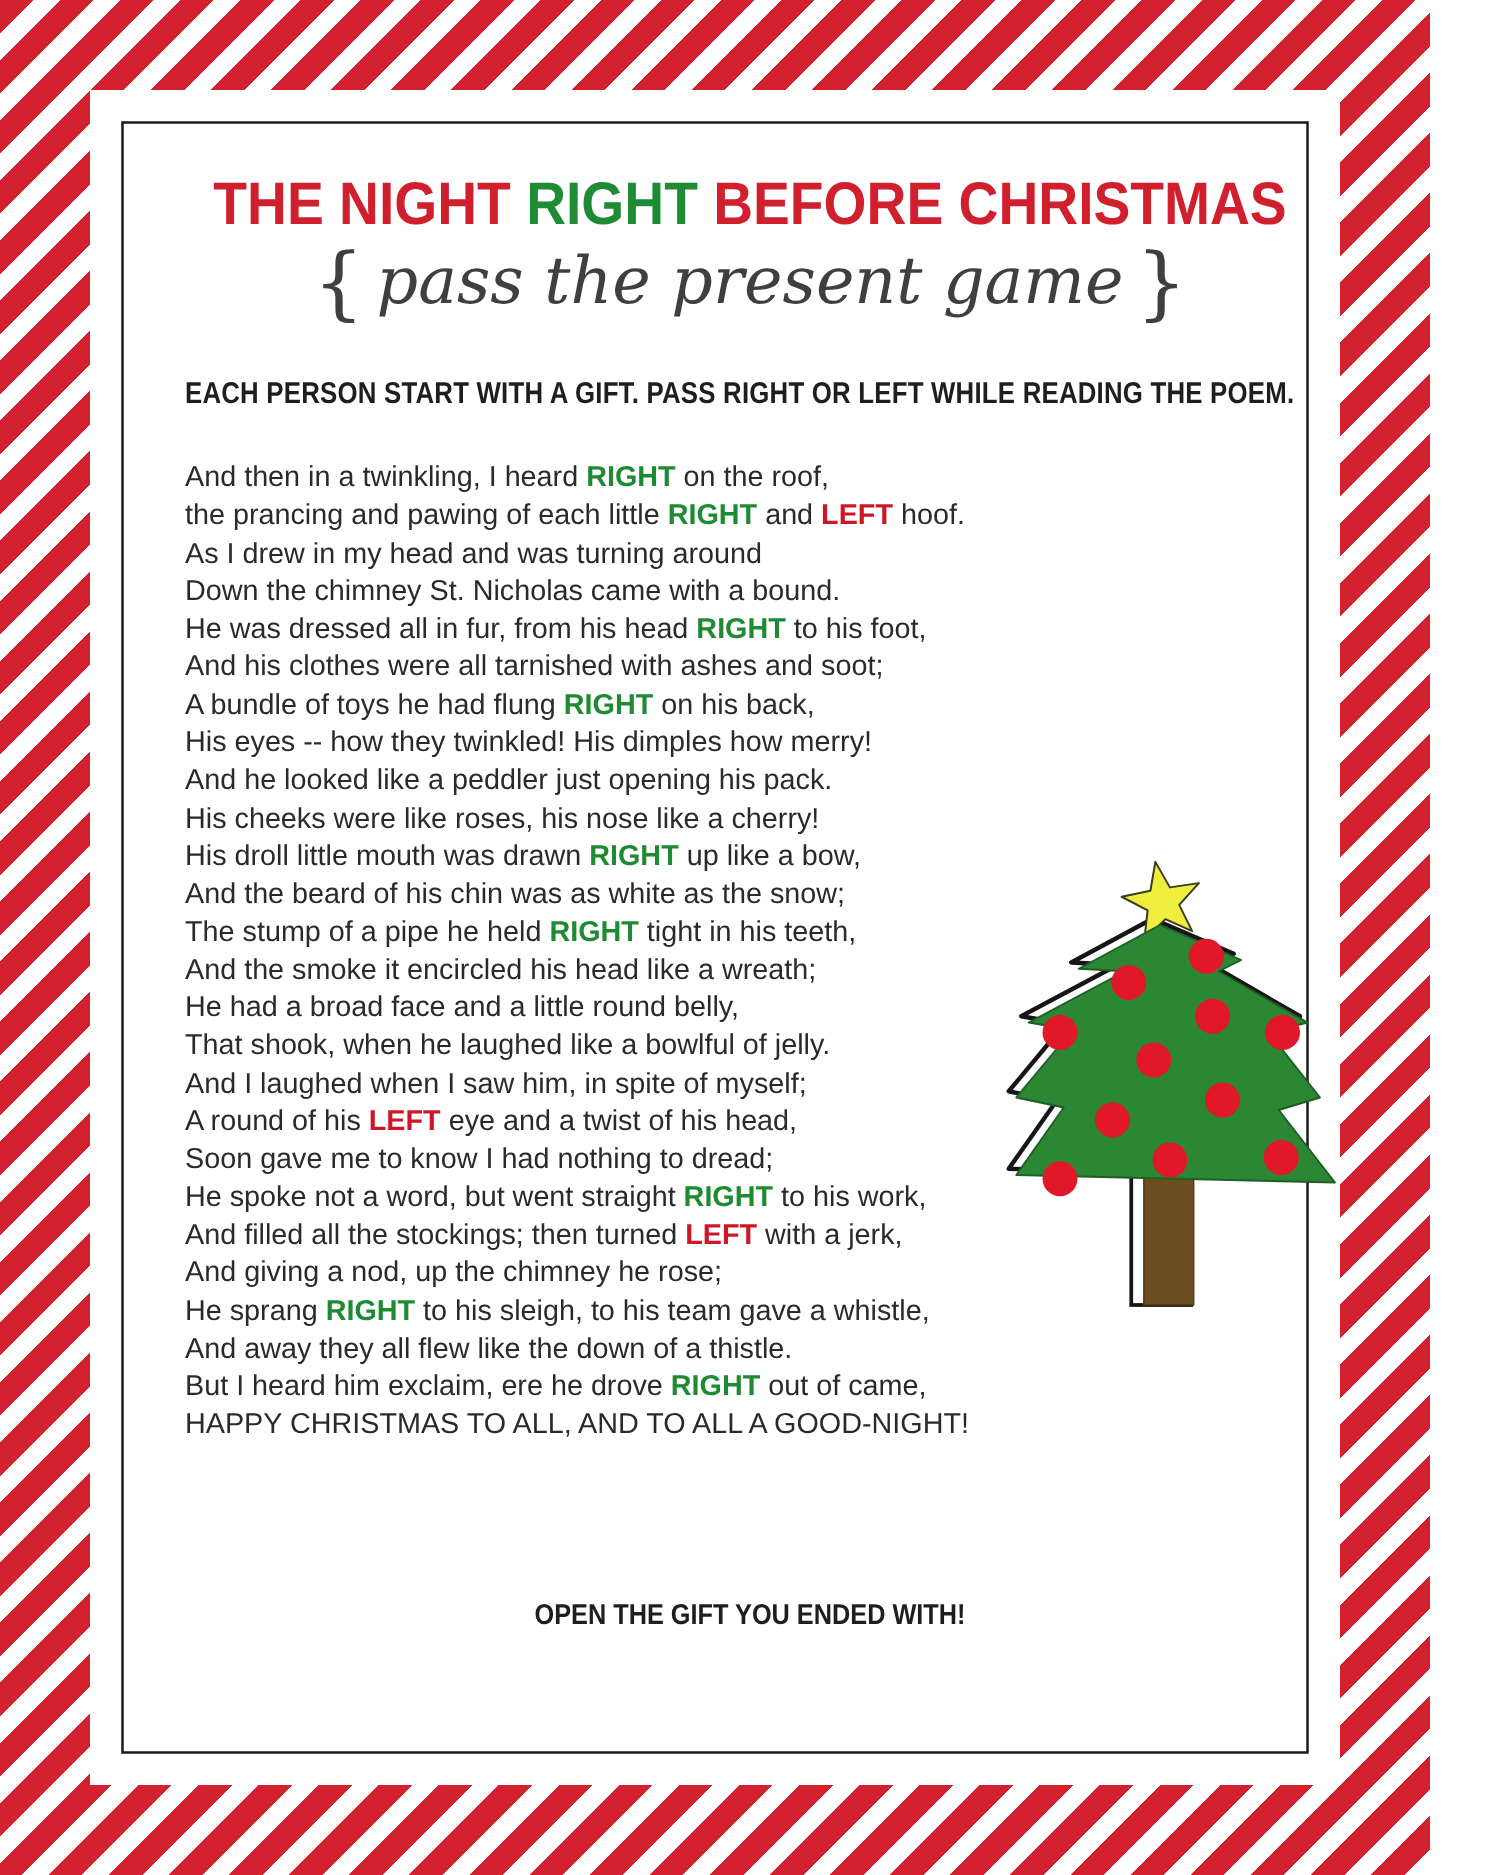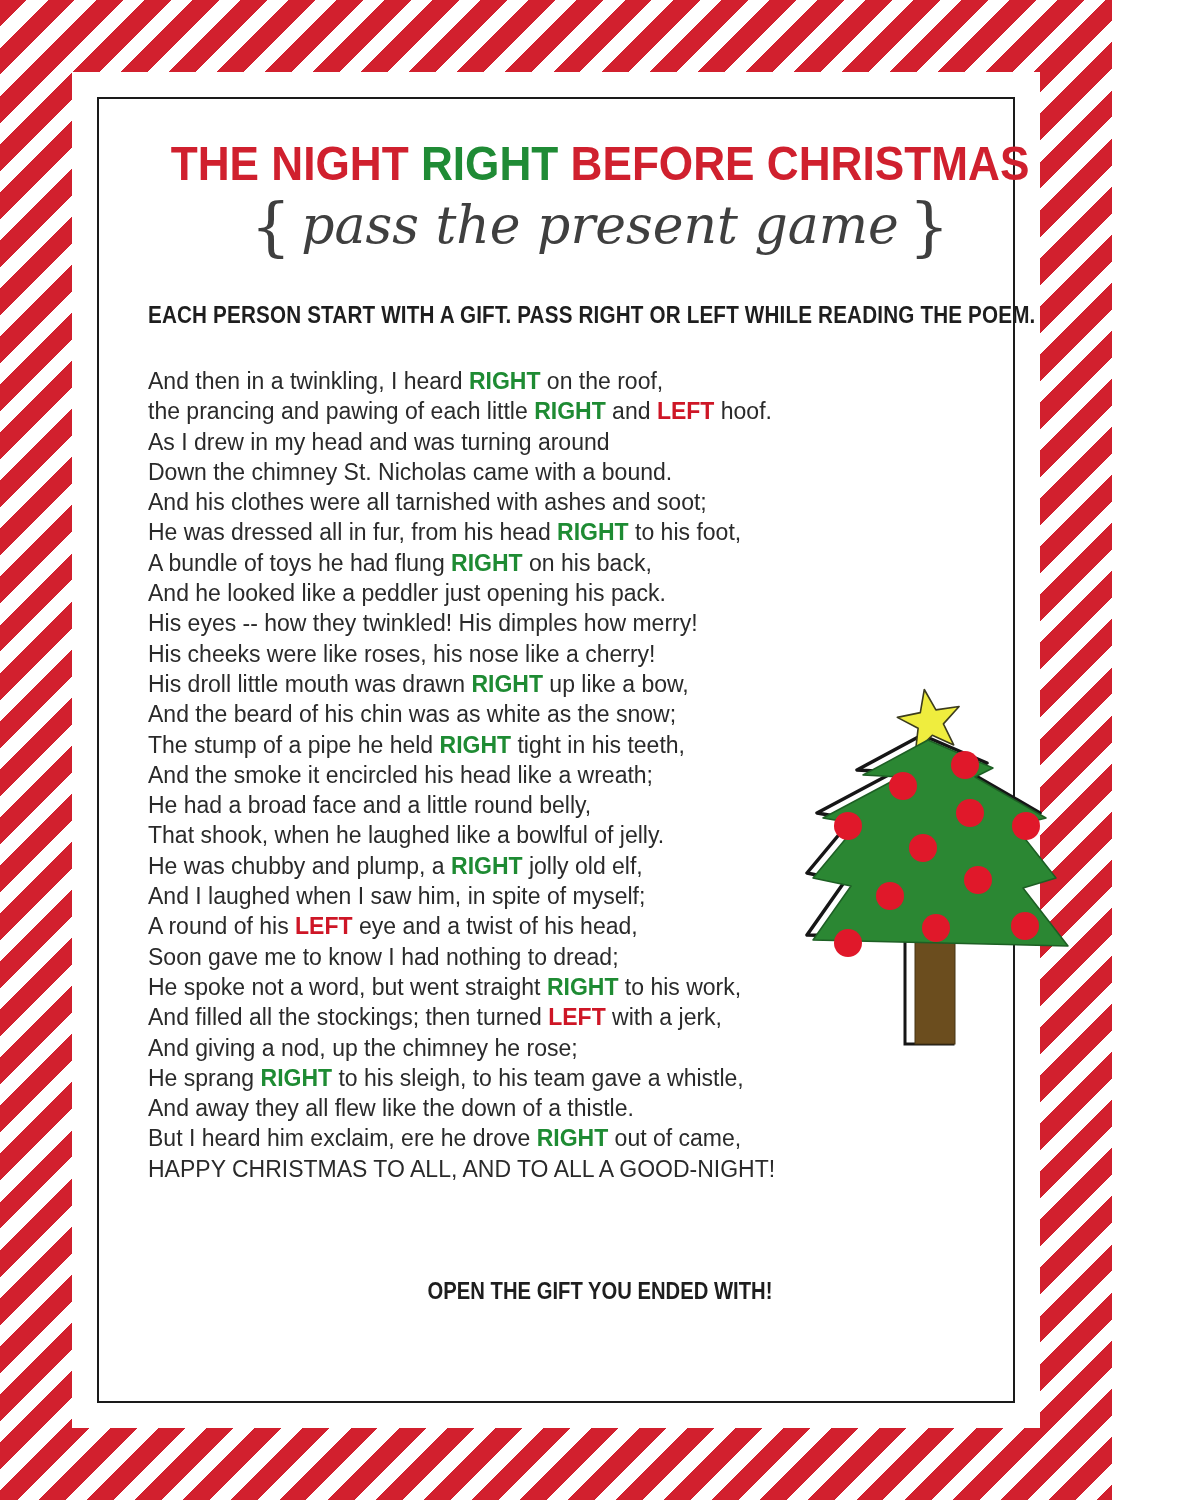--- a/index.html
+++ b/index.html
@@ -4,20 +4,21 @@
 <style>
   html,body{margin:0;padding:0;background:#fff;}
   .page{
     position:relative;
     width:1112px;height:1500px;
     overflow:hidden;
     background:repeating-linear-gradient(135deg,
       var(--stripe-red,#d2202e) 0 19px,
       #ffffff 19px 34px);
     font-family:"Liberation Sans", sans-serif;
+    padding-left:32px;
   }
   .inner-bg{
     position:absolute; inset:72px;
     background:#ffffff;
   }
   .frame{
     position:absolute; inset:97px;
     border:2px solid var(--frame-black,#1a1a1a);
     background:#ffffff;
   }
@@ -76,33 +77,32 @@
 
   <div class="subtitle"><span class="brace">{</span><span class="script">pass the present game</span><span class="brace">}</span></div>
 
   <div class="instruction">EACH PERSON START WITH A GIFT. PASS RIGHT OR LEFT WHILE READING THE POEM.</div>
 
   <div class="poem">
       <div class="poem-line"><span>And then in a twinkling, I heard </span><span class="w-right">RIGHT</span><span> on the roof,</span></div>
       <div class="poem-line"><span>the prancing and pawing of each little </span><span class="w-right">RIGHT</span><span> and </span><span class="w-left">LEFT</span><span> hoof.</span></div>
       <div class="poem-line"><span>As I drew in my head and was turning around</span></div>
       <div class="poem-line"><span>Down the chimney St. Nicholas came with a bound.</span></div>
+      <div class="poem-line"><span>He was dressed all in fur, from his head </span><span class="w-right">RIGHT</span><span> to his foot,</span></div>
       <div class="poem-line"><span>And his clothes were all tarnished with ashes and soot;</span></div>
-      <div class="poem-line"><span>He was dressed all in fur, from his head </span><span class="w-right">RIGHT</span><span> to his foot,</span></div>
       <div class="poem-line"><span>A bundle of toys he had flung </span><span class="w-right">RIGHT</span><span> on his back,</span></div>
+      <div class="poem-line"><span>His eyes -- how they twinkled! His dimples how merry!</span></div>
       <div class="poem-line"><span>And he looked like a peddler just opening his pack.</span></div>
-      <div class="poem-line"><span>His eyes -- how they twinkled! His dimples how merry!</span></div>
       <div class="poem-line"><span>His cheeks were like roses, his nose like a cherry!</span></div>
       <div class="poem-line"><span>His droll little mouth was drawn </span><span class="w-right">RIGHT</span><span> up like a bow,</span></div>
       <div class="poem-line"><span>And the beard of his chin was as white as the snow;</span></div>
       <div class="poem-line"><span>The stump of a pipe he held </span><span class="w-right">RIGHT</span><span> tight in his teeth,</span></div>
       <div class="poem-line"><span>And the smoke it encircled his head like a wreath;</span></div>
       <div class="poem-line"><span>He had a broad face and a little round belly,</span></div>
       <div class="poem-line"><span>That shook, when he laughed like a bowlful of jelly.</span></div>
-      <div class="poem-line"><span>He was chubby and plump, a </span><span class="w-right">RIGHT</span><span> jolly old elf,</span></div>
       <div class="poem-line"><span>And I laughed when I saw him, in spite of myself;</span></div>
       <div class="poem-line"><span>A round of his </span><span class="w-left">LEFT</span><span> eye and a twist of his head,</span></div>
       <div class="poem-line"><span>Soon gave me to know I had nothing to dread;</span></div>
       <div class="poem-line"><span>He spoke not a word, but went straight </span><span class="w-right">RIGHT</span><span> to his work,</span></div>
       <div class="poem-line"><span>And filled all the stockings; then turned </span><span class="w-left">LEFT</span><span> with a jerk,</span></div>
       <div class="poem-line"><span>And giving a nod, up the chimney he rose;</span></div>
       <div class="poem-line"><span>He sprang </span><span class="w-right">RIGHT</span><span> to his sleigh, to his team gave a whistle,</span></div>
       <div class="poem-line"><span>And away they all flew like the down of a thistle.</span></div>
       <div class="poem-line"><span>But I heard him exclaim, ere he drove </span><span class="w-right">RIGHT</span><span> out of came,</span></div>
       <div class="poem-line"><span>HAPPY CHRISTMAS TO ALL, AND TO ALL A GOOD-NIGHT!</span></div>

